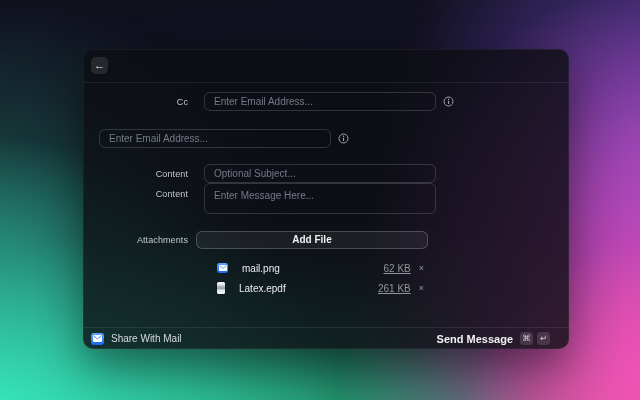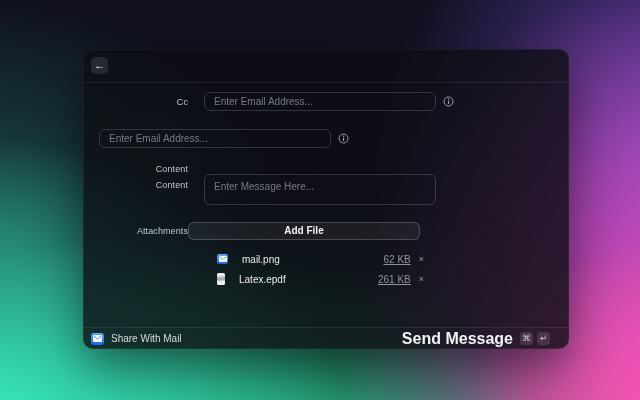--- a/index.html
+++ b/index.html
@@ -58,21 +58,21 @@
   .info-icon { margin-left:7px; display:flex; align-items:center; }
 
   .row-cc { margin-top:9px; }
   .row-bcc { margin-top:18px; }
   .row-subject { margin-top:16px; }
   .row-content { align-items:flex-start; }
   .row-content .row-label { padding-top:6px; }
   .row-attach { margin-top:17px; }
 
   .add-file-btn {
-    margin-left:0; width:232px; height:18px;
+    margin-left:8px; width:232px; height:18px;
     background:rgba(255,255,255,0.06);
     border:1px solid rgba(255,255,255,0.2); border-radius:6px;
     color:#f0f2f4; font-size:10px; font-weight:700; text-align:center; line-height:16px;
     cursor:default; user-select:none;
   }
 
   .file-list { margin:9px 0 0 121px; width:232px; }
   .file-row { display:flex; align-items:center; height:20px; }
   .file-thumb { flex:0 0 auto; margin-left:13px; display:flex; align-items:center; }
   .mail-app-icon {
@@ -96,21 +96,21 @@
     display:flex; align-items:center; padding:0 19px 0 8px;
   }
   .footer-app { display:flex; align-items:center; }
   .footer-mail-icon {
     width:13px; height:12px; border-radius:3px;
     background:linear-gradient(180deg,#5fa9f8 0%, #1a63ee 100%);
     display:flex; align-items:center; justify-content:center;
   }
   .footer-app-name { margin-left:7px; color:#d7dbdf; font-size:10px;text-align:right; }
   .footer-action { margin-left:auto; display:flex; align-items:center; cursor:default; }
-  .send-label { color:#f0f2f5; font-size:16px; font-weight:600; }
+  .send-label { color:#f0f2f5; font-size:11px; font-weight:600; }
   .key-badge {
     width:13px; height:13px; border-radius:3.5px;
     background:rgba(255,255,255,0.13);
     color:#ccd1d7; font-size:8.5px; line-height:13px; text-align:center;
     user-select:none;
   }
   .key-cmd { margin-left:7px; }
   .key-ret { margin-left:4px; }
 </style>
 </head>
@@ -142,20 +142,21 @@
         <svg width="11" height="11" viewBox="0 0 11 11">
           <circle cx="5.5" cy="5.5" r="4.5" stroke="#9aa0a8" stroke-width="1" fill="none"></circle>
           <rect x="5" y="4.7" width="1.1" height="3.3" fill="#9aa0a8"></rect>
           <circle cx="5.55" cy="3.2" r="0.7" fill="#9aa0a8"></circle>
         </svg>
       </span>
     </div>
 
     <div class="row row-subject">
       <div class="row-label">Content</div>
+      <input class="text-input control" type="text" placeholder="Optional Subject..." style="">
     </div>
 
     <div class="row row-content">
       <div class="row-label">Content</div>
       <textarea class="text-area control" placeholder="Enter Message Here..." style=""></textarea>
     </div>
 
     <div class="row row-attach">
       <div class="row-label">Attachments</div>
       <div class="add-file-btn">Add File</div>

